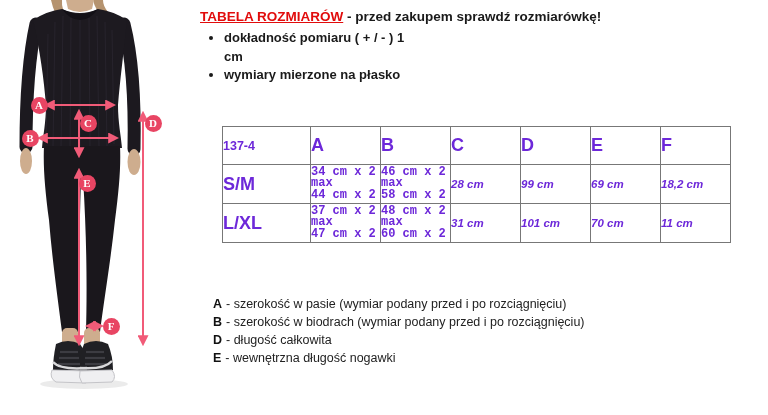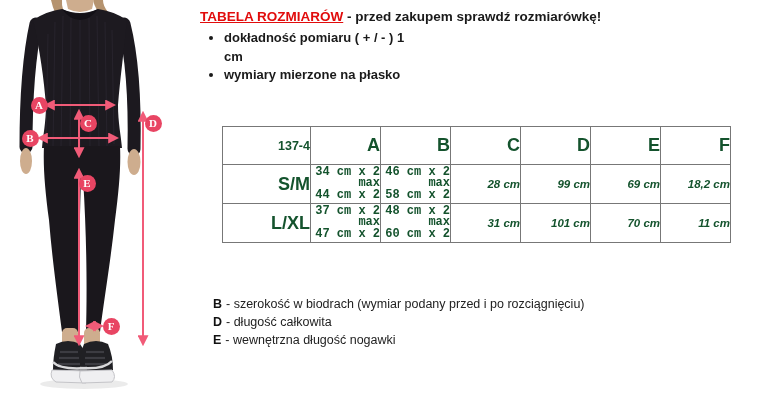--- a/index.html
+++ b/index.html
@@ -31,22 +31,22 @@
   .note-line{display:block;}
 
   
   table.size-table{
     position:absolute;left:222px;top:126px;border-collapse:collapse;
     table-layout:fixed;width:508px;
   }
   .size-table col.c0{width:88px;}
   .size-table col.cn{width:70px;}
   .size-table td{
-    border:1px solid var(--border,#777777);text-align:right;vertical-align:middle;
-    padding:0;color:#14532d;
+    border:1px solid var(--border,#777777);text-align:left;vertical-align:middle;
+    padding:0;color:#6d28d9;
   }
   .size-table tr.hdr td{height:37px;}
   .size-table tr.row td{height:38px;}
   .code-cell{font-size:12.5px;font-weight:bold;}
   .letter-cell{font-size:18px;font-weight:bold;color:var(--letter-red,#ef0e0e);}
   .size-cell{font-size:18px;font-weight:bold;color:var(--blue,#1313ef);}
   .value-cell{font-size:11.5px;font-weight:bold;}
   .value-cell.multi{font-size:12px;font-family:Liberation Mono, monospace;}
   .vline{display:block;line-height:11.5px;}
   .value-cell:not(.multi) .vline{line-height:normal;font-style:italic;}
@@ -222,18 +222,19 @@
             <span class="vline">70 cm</span>
           </td>
           <td class="value-cell">
             <span class="vline">11 cm</span>
           </td>
         </tr>
       </tbody>
   </table>
 
   <div class="legend">
+      <div class="legend-line"><b>A</b><span>- szerokość w pasie (wymiar podany przed i po rozciągnięciu)</span></div>
       <div class="legend-line"><b>B</b><span>- szerokość w biodrach (wymiar podany przed i po rozciągnięciu)</span></div>
       <div class="legend-line"><b>D</b><span>- długość całkowita</span></div>
       <div class="legend-line"><b>E</b><span>- wewnętrzna długość nogawki</span></div>
     </div>
 
 </div>
 
 </body></html>

